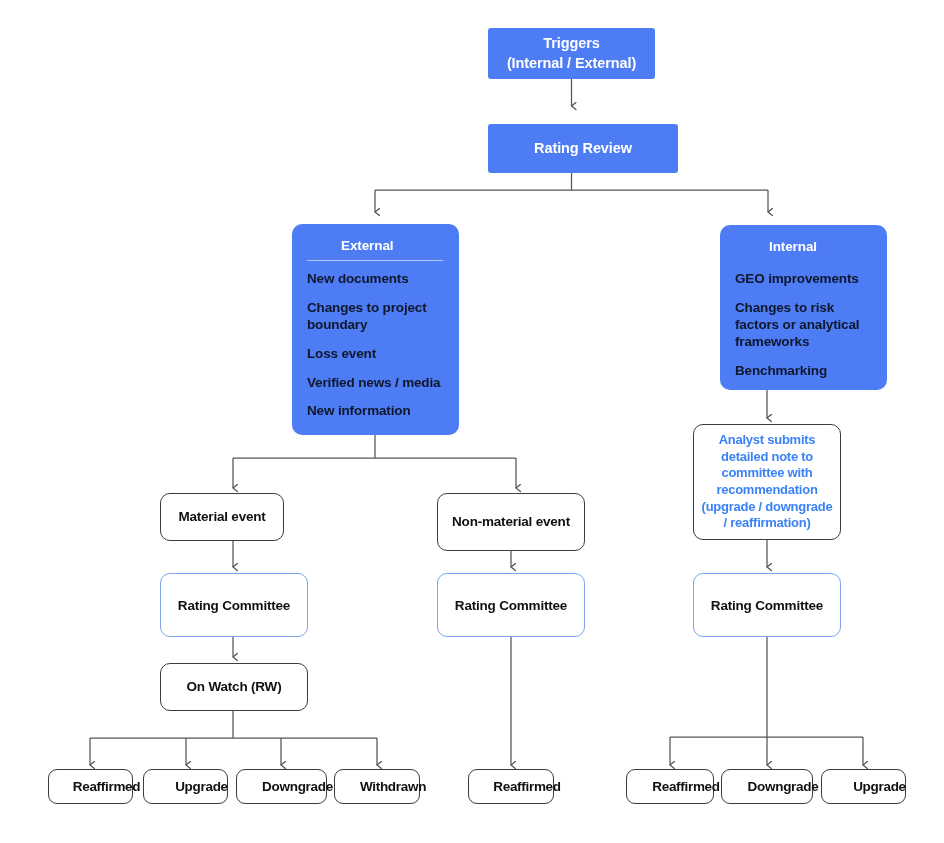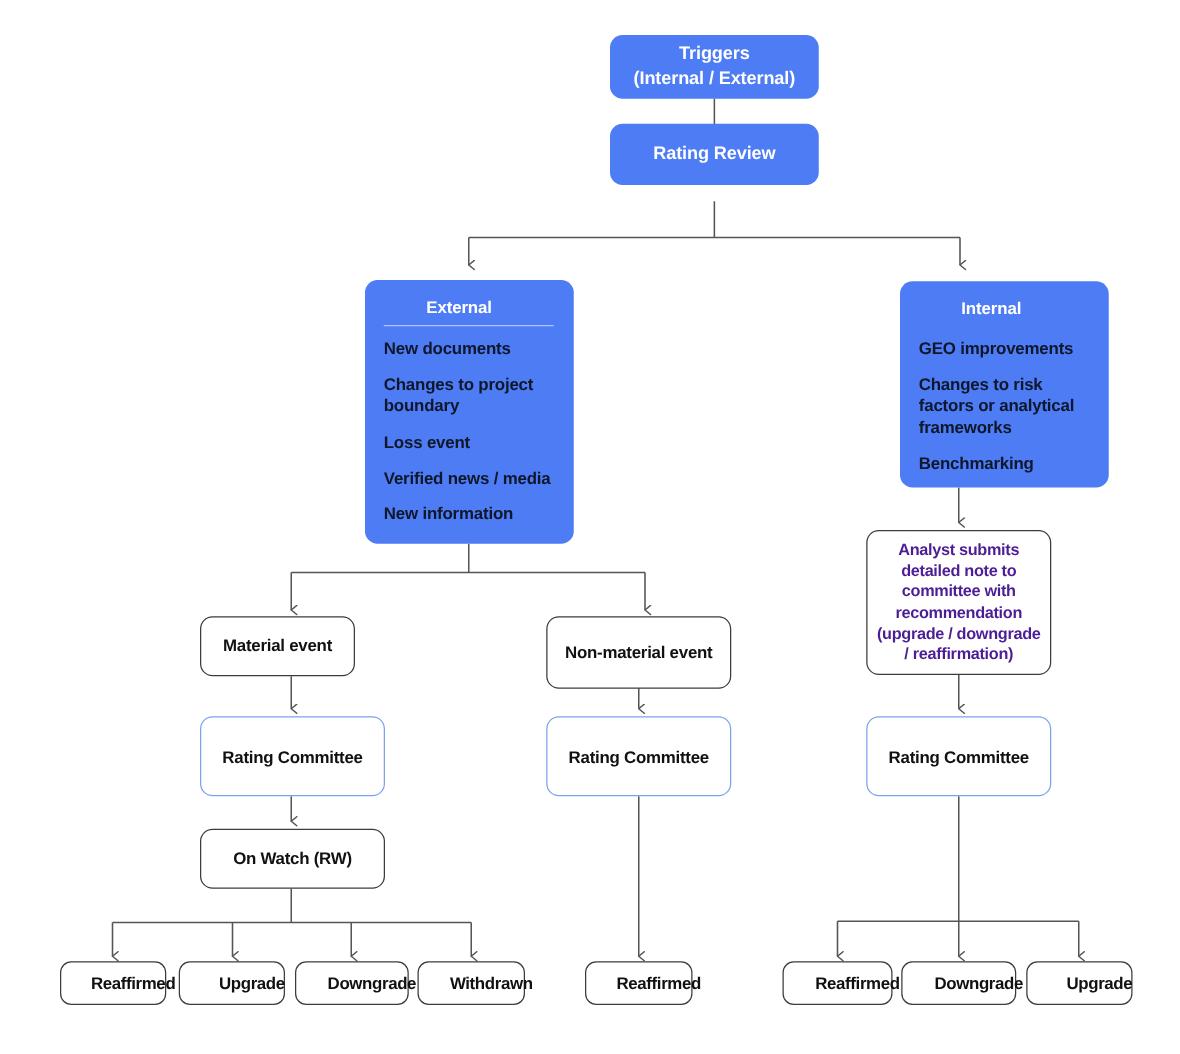--- a/index.html
+++ b/index.html
@@ -33,21 +33,21 @@
     display: flex;
     flex-direction: column;
     align-items: center;
     justify-content: center;
     text-align: center;
   }
 
   
   .node.blue {
     background: #4d7cf5;
-    border-radius: 10px;
+    border-radius: 3px;
     color: #ffffff;
   }
   .node.blue .node-label {
     font-size: 14.5px;
     font-weight: 600;
     line-height: 1.33;
     letter-spacing: -0.1px;
     color: #ffffff;
   }
 
@@ -112,21 +112,21 @@
     color: #111111;
     letter-spacing: -0.2px;
   }
 
   
   .node.note .node-label {
     font-size: 13px;
     font-weight: 700;
     line-height: 1.28;
     letter-spacing: -0.25px;
-    color: #4c1d95;
+    color: #3b82f6;
     padding: 0 5px;
   }
 
   
   .node.outcome {
     background: #ffffff;
     border: 1.3px solid #3c3c3c;
     border-radius: 9px;
     padding-left: 32px;
   }
@@ -187,21 +187,21 @@
       <path d="M767,737 L767,765" marker-end="url(#arrowhead)"></path>
       <path d="M863,737 L863,765" marker-end="url(#arrowhead)"></path>
     </g>
   </svg>
 
   <div class="node blue" style="left:488px; top:28px; width:167px; height:51px;">
     <div class="node-label">Triggers</div>
     <div class="node-label">(Internal / External)</div>
   </div>
 
-  <div class="node blue" style="left:488px; top:99px; width:167px; height:49px;">
+  <div class="node blue" style="left:488px; top:124px; width:190px; height:49px;">
     <div class="node-label">Rating Review</div>
   </div>
 
   <div class="panel" style="left:292px; top:224px; width:167px; height:211px;">
     <div class="panel-title">External</div>
     <div class="panel-divider"></div>
     <div class="panel-item">New documents</div>
     <div class="panel-item">Changes to project boundary</div>
     <div class="panel-item">Loss event</div>
     <div class="panel-item">Verified news / media</div>

